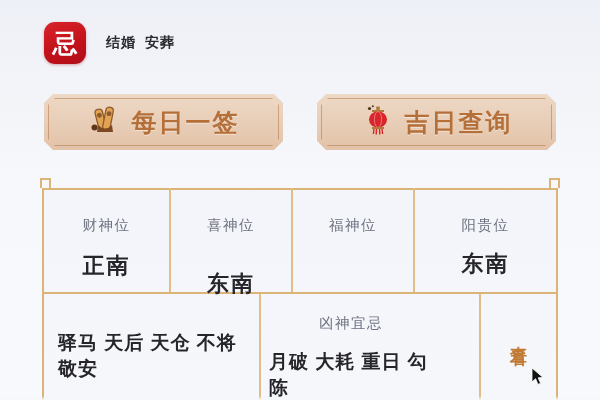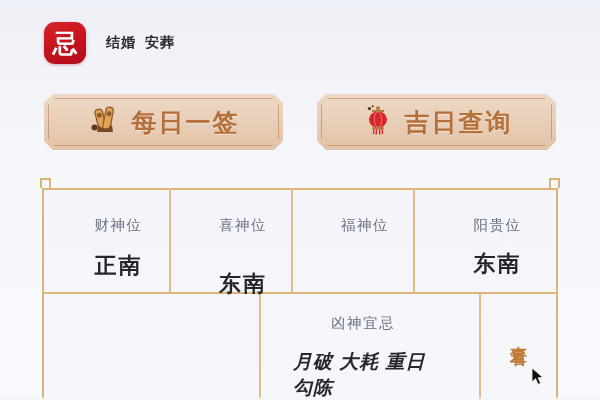--- a/index.html
+++ b/index.html
@@ -121,21 +121,20 @@
   .col-div {
     position: absolute;
     width: 2px; background: #e2bd86;
   }
 
   .cell {
     position: absolute;
     display: flex; flex-direction: column;
     align-items: center;
     text-align: center;
-    padding-left: 24px;
   }
   .cell-title {
     font-size: 14.5px;
     color: #6d7280;
     letter-spacing: 1.5px;
     font-weight: 400;
     white-space: nowrap;
   }
   .cell-value {
     font-size: 22px;
@@ -272,24 +271,25 @@
   </div>
   <div class="cell" style="left:251px; top:28px; width:120px;">
     <span class="cell-title">福神位</span>
   </div>
   <div class="cell" style="left:373px; top:28px; width:141px;">
     <span class="cell-title">阳贵位</span>
     <span class="cell-value" style="margin-top:14px;">东南</span>
   </div>
 
   <div class="cell" style="left:2px; top:126px; width:215px;">
+    <span class="cell-value-wrap" style="margin-top:16px;">驿马 天后 天仓 不将 敬安</span>
   </div>
   <div class="cell" style="left:219px; top:126px; width:180px;">
     <span class="cell-title">凶神宜忌</span>
-    <span class="cell-value-wrap" style="margin-top:16px; padding-left:8px;font-style:italic;">月破 大耗 重日 勾陈</span>
+    <span class="cell-value-wrap" style="margin-top:16px; padding-left:8px;">月破 大耗 重日 勾陈</span>
   </div>
 
   <div class="view-strip" style="left:439px; top:106px; width:75px; bottom:0;">
     <span class="view-text">查看</span>
   </div>
 </div>
 
 <div class="cursor">
   <svg width="14" height="20" viewBox="0 0 14 20">
     <path d="M1 1 L1 15 L4.6 11.7 L7 17.4 L9.6 16.3 L7.2 10.8 L12 10.5 Z" fill="#111" stroke="#fff" stroke-width="0.8"></path>

